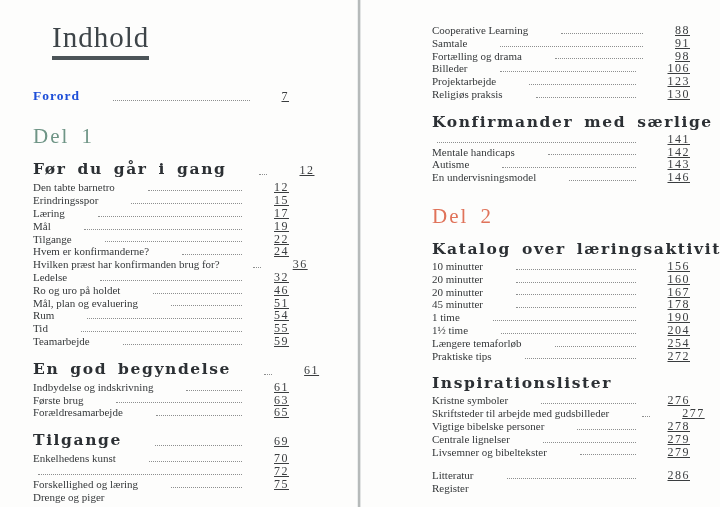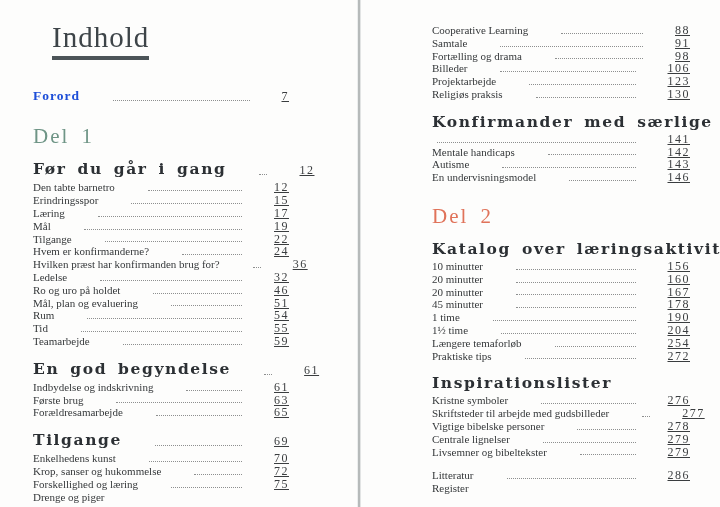--- a/index.html
+++ b/index.html
@@ -183,21 +183,20 @@
       <span class="lbl">Tilgange</span>
       <span class="dots"></span>
       <span class="pg">69</span>
     </div>
     <div class="block-entry">
       <span class="lbl">Enkelhedens kunst</span>
       <span class="dots"></span>
       <span class="pg">70</span>
     </div>
     <div class="block-entry">
-      <span class="lbl">Krop, sanser og hukommelse</span>
       <span class="dots"></span>
       <span class="pg">72</span>
     </div>
     <div class="block-entry">
       <span class="lbl">Forskellighed og læring</span>
       <span class="dots"></span>
       <span class="pg">75</span>
     </div>
     <div class="block-entry">
       <span class="lbl">Drenge og piger</span>

